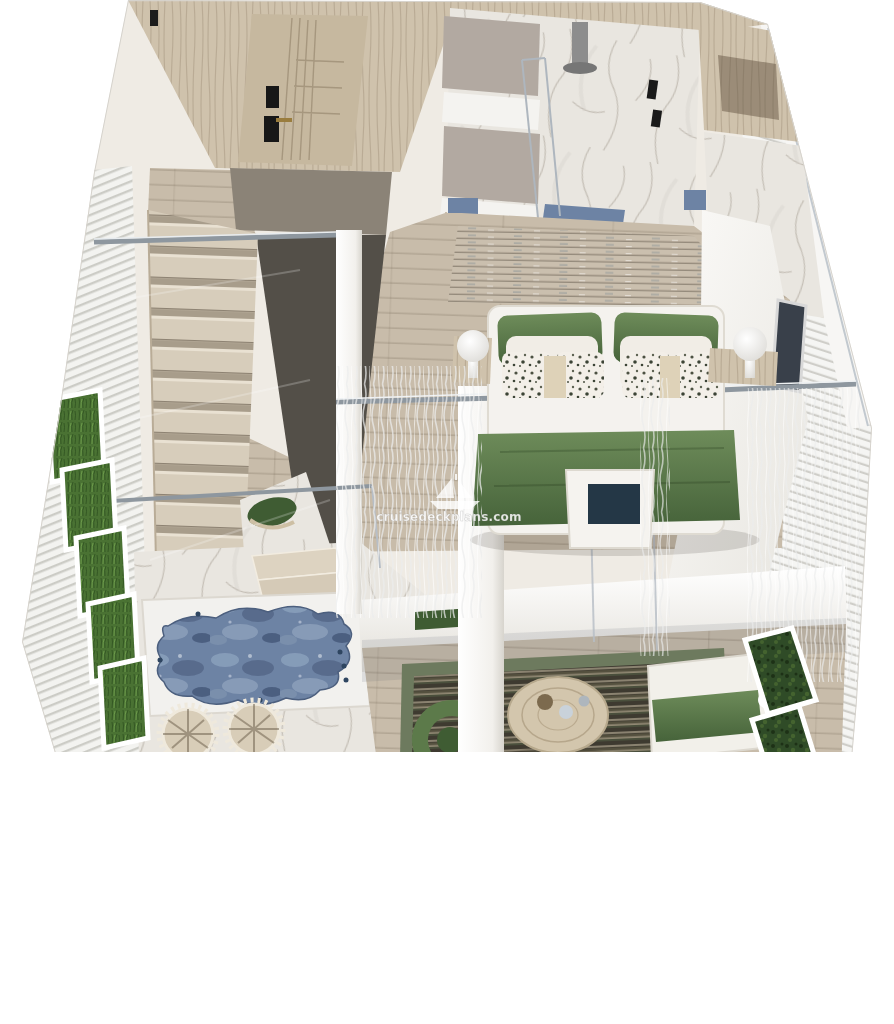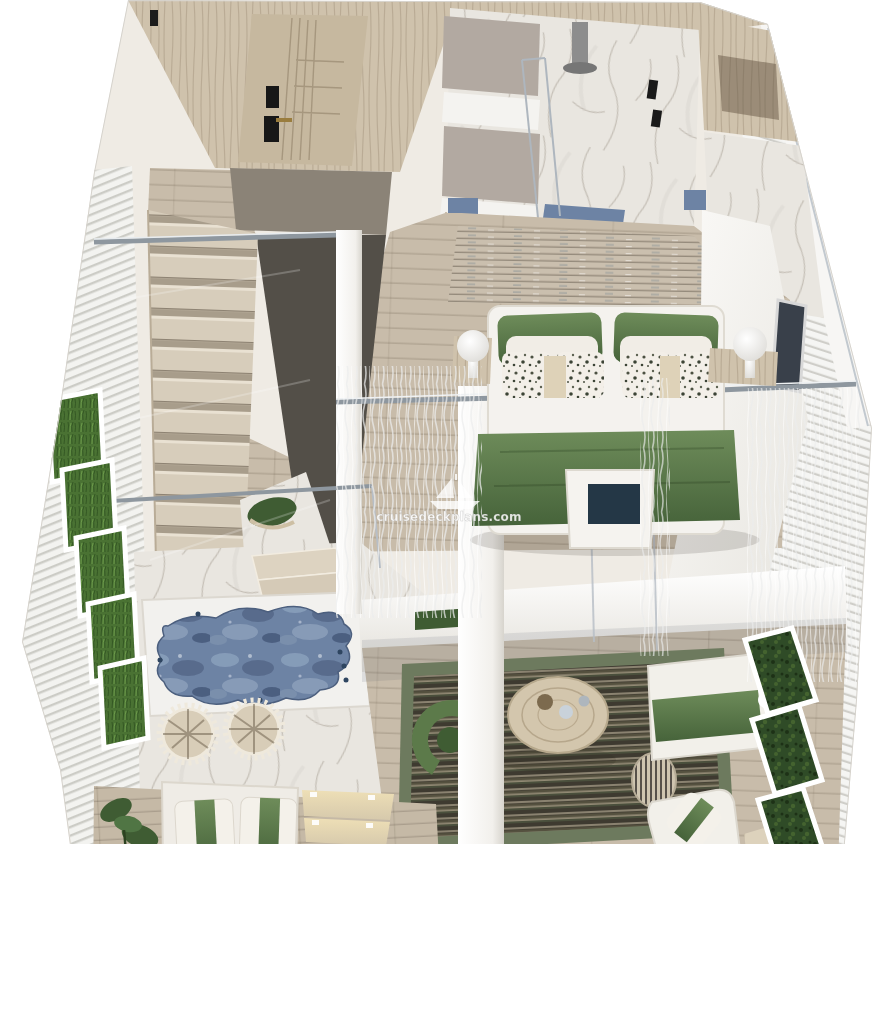--- a/index.html
+++ b/index.html
@@ -1,16 +1,16 @@
 <!DOCTYPE html>
 <html style="--background: #ffffff; --wood-wall: #cfc2ac; --wood-door: #c6b89f; --plank: #c8bcaa; --deck: #c5b9a6; --marble: #e9e6e0; --marble-vein: #c0bab1; --marble-beige: #ddd2bc; --dark-panel: #534f48; --gray-block: #8b8377; --cabinet-gray: #b2a9a1; --green: #5c7a4a; --green-dark: #3f5c33; --hedge: #2f4b27; --water: #6d83a4; --metal: #8e979f; --white-wall: #f7f6f3; --rug-dark: #3e3a30;"><head>
 <meta charset="utf-8">
 <style>
   html,body{margin:0;padding:0;background:#ffffff;}
-  .stage{position:relative;width:894px;height:844px;background:var(--background,#ffffff);overflow:hidden;
+  .stage{position:relative;width:894px;height:752px;background:var(--background,#ffffff);overflow:hidden;
          font-family:"DejaVu Sans","Liberation Sans",sans-serif;}
   svg{display:block}
   .wm-text{font-family:"DejaVu Sans","Liberation Sans",sans-serif;font-weight:bold;font-size:12px;
            letter-spacing:.2px;fill:rgba(255,255,255,.85);stroke:rgba(110,110,110,.30);stroke-width:.5px;}
 </style>
 </head>
 <body>
 
 <div class="stage">
 <svg width="894" height="1024" viewBox="0 0 894 1024" xmlns="http://www.w3.org/2000/svg">

